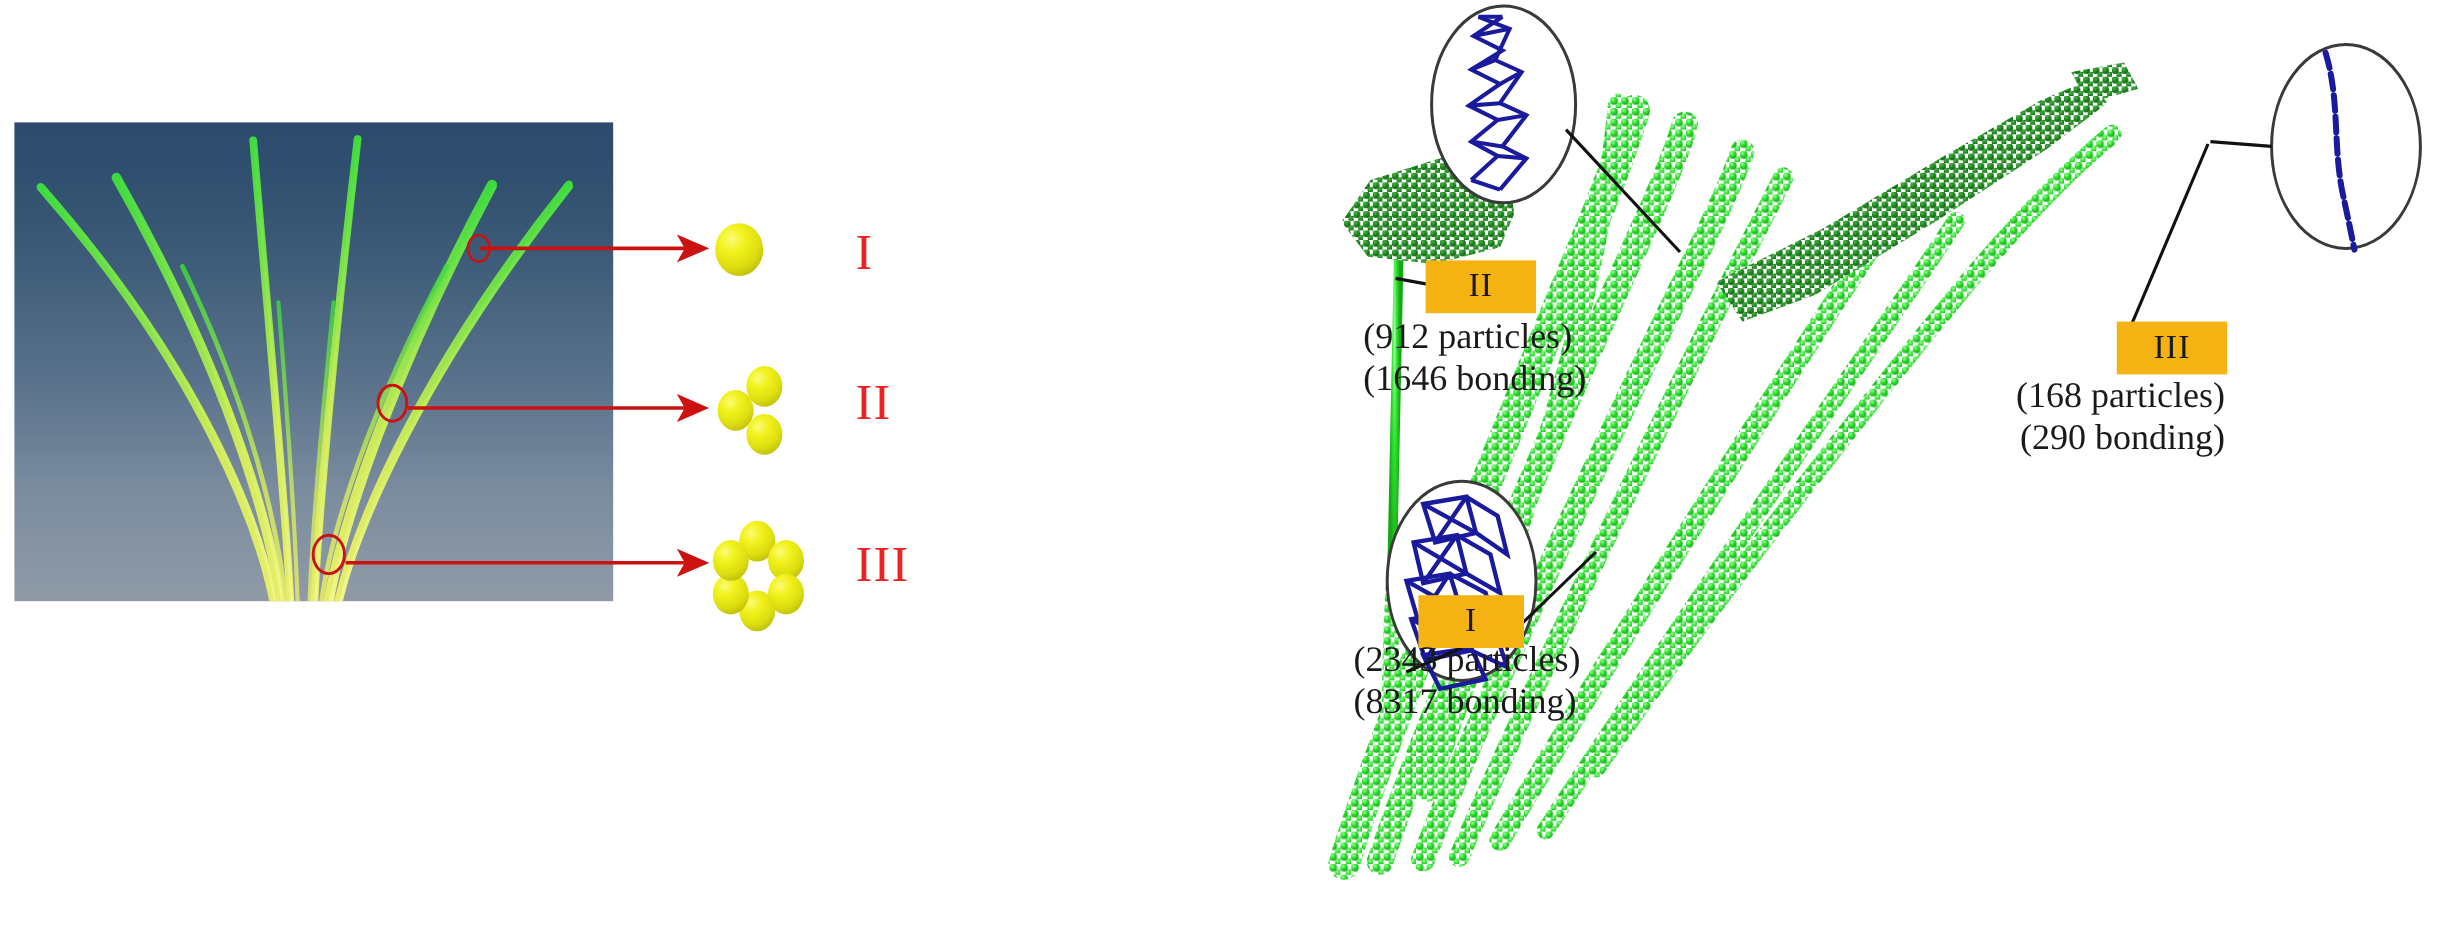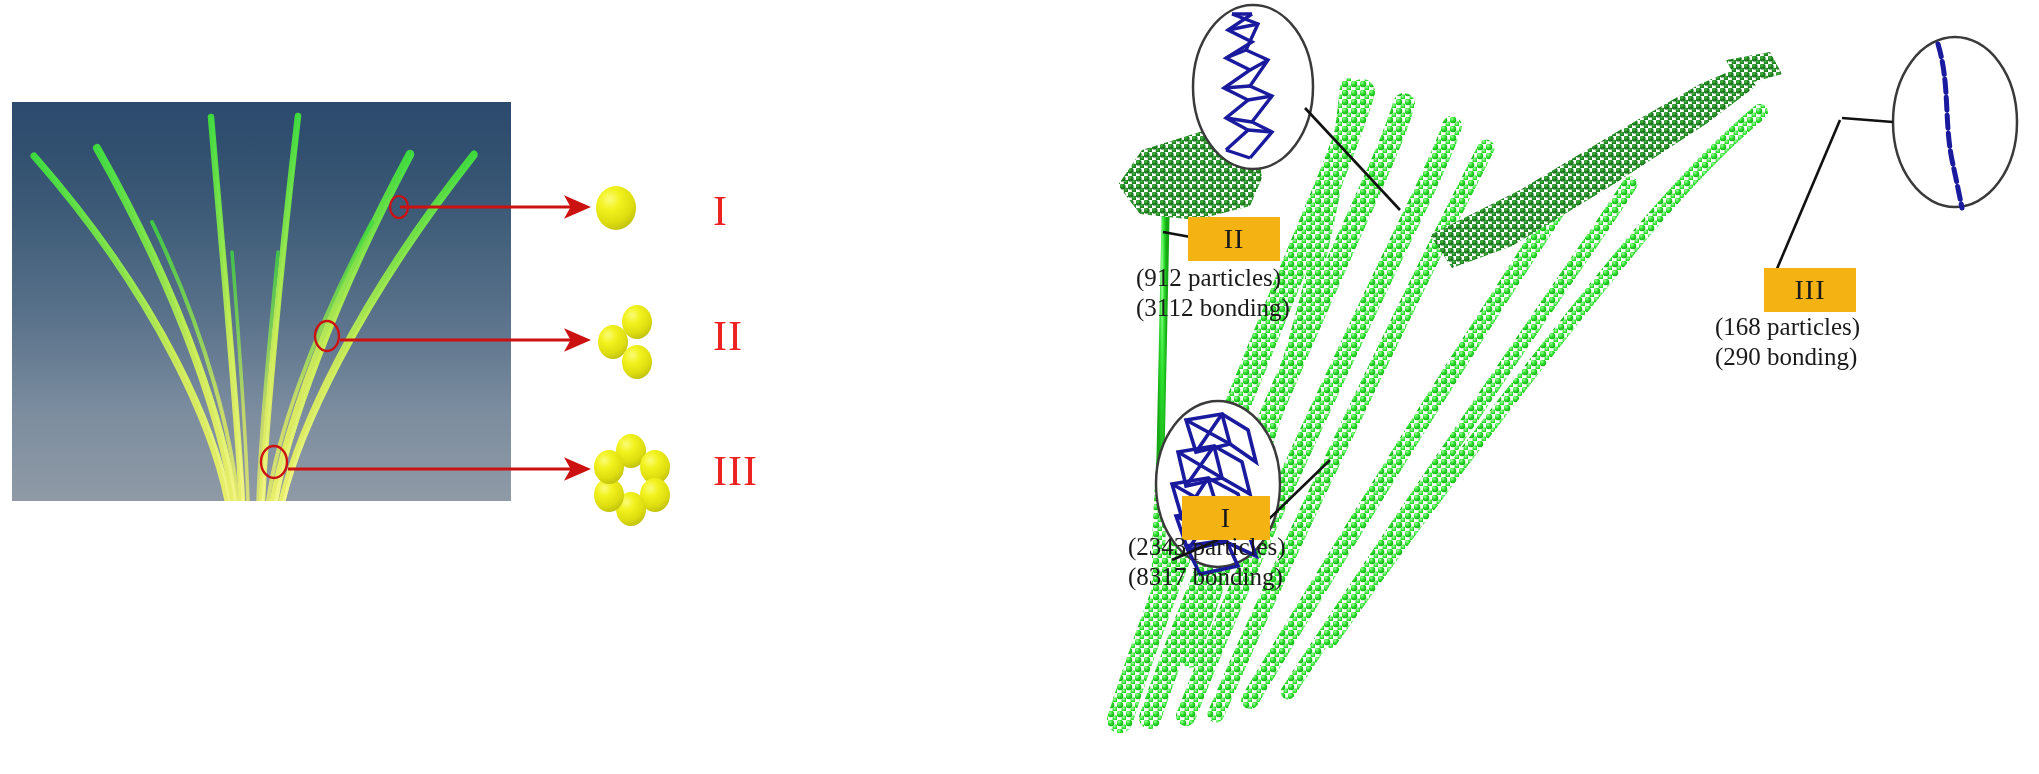--- a/index.html
+++ b/index.html
@@ -93,21 +93,21 @@
     font-size: 28px;
     display: flex;
     align-items: center;
     justify-content: center;
     letter-spacing: 1px;
   }
   .tag-caption {
     position: absolute;
     color: #1a1a1a;
     font-family: "Liberation Serif", serif;
-    font-size: 25px;
+    font-size: 30px;
     line-height: 1.18;
     white-space: nowrap;
   }
 </style>
 </head>
 <body>
 
 <div class="figure-root">
 
   <div class="left-panel">
@@ -295,33 +295,33 @@
         <path d="M893,122 L842,118"></path>
         <path d="M840,120 L768,290"></path>
       </g>
     </svg>
 
     <div class="tag-box" style="left:188px; top:217px; width:92px; height:44px;">
       <span>II</span>
     </div>
     <div class="tag-caption" style="left:136px; top:263px;">
       <div>(912 particles)</div>
-      <div>(3112 bonding)</div>
+      <div>(1646 bonding)</div>
     </div>
 
     <div class="tag-box" style="left:182px; top:496px; width:88px; height:44px;">
       <span>I</span>
     </div>
     <div class="tag-caption" style="left:128px; top:532px;">
       <div>(2343 particles)</div>
       <div>(8317 bonding)</div>
     </div>
 
     <div class="tag-box" style="left:764px; top:268px; width:92px; height:44px;">
       <span>III</span>
     </div>
-    <div class="tag-caption" style="left:715px; top:312px;">
+    <div class="tag-caption" style="left:680px; top:312px;text-align:right;">
       <div>(168 particles)</div>
       <div>(290 bonding)</div>
     </div>
 
   </div>
 </div>
 
 </body></html>

